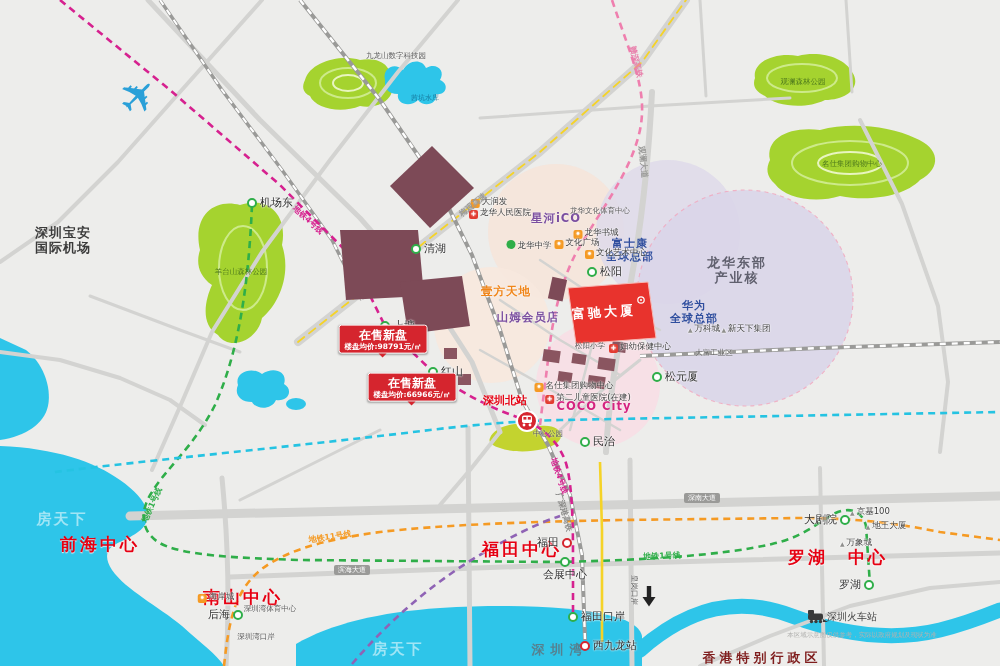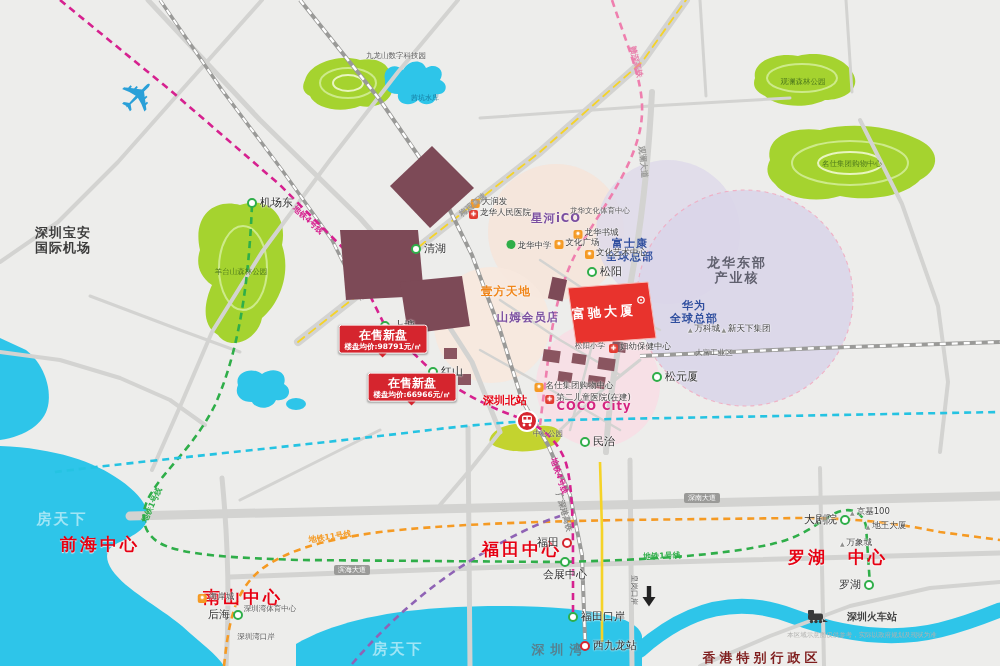--- a/index.html
+++ b/index.html
@@ -11,21 +11,21 @@
   .lbl b{font-weight:inherit;}
   .city{font-size:17px;font-weight:800;color:#e60012;letter-spacing:3px;white-space:nowrap;text-shadow:0 1px 1px rgba(255,255,255,.9);}
   .corp{font-size:11px;font-weight:800;color:#2f4e9e;letter-spacing:1px;}
   .zone{font-size:13px;font-weight:800;color:#60606e;letter-spacing:2px;}
   .airport-label{font-size:13px;font-weight:800;color:#3a3a3a;letter-spacing:1px;}
   .hk{font-size:13px;font-weight:800;color:#7f1d1d;letter-spacing:4px;white-space:nowrap;}
   .water{font-size:13px;font-weight:700;color:#56808f;letter-spacing:6px;white-space:nowrap;}
   .mall{font-size:11.5px;font-weight:800;letter-spacing:1px;white-space:nowrap;text-shadow:0 0 2px #fff;}
   .building{font-size:13px;font-weight:800;color:#fff;letter-spacing:3px;white-space:nowrap;}
   .poi{font-size:8.5px;color:#3f3f3f;white-space:nowrap;text-shadow:0 0 2px #fff,0 0 2px #fff;}
-  .poi-bold{font-size:10px;font-weight:700;color:#3f3f3f;white-space:nowrap;margin-left:20px;}
+  .poi-bold{font-size:10px;font-weight:400;color:#3f3f3f;white-space:nowrap;}
   .red-bold{font-size:11px;font-weight:800;color:#e60012;white-space:nowrap;text-shadow:0 0 2px #fff;}
   .tiny{font-size:7.5px;color:#5a5a5a;white-space:nowrap;text-shadow:0 0 2px #fff;}
   .tiny2{font-size:7px;color:#16789c;white-space:nowrap;}
   .park{font-size:7.5px;color:#4f7a1c;white-space:nowrap;}
   .line{font-size:8px;font-weight:700;white-space:nowrap;}
   .plate{font-size:7px;color:#fff;background:#9a9a98;border-radius:2px;padding:1px 4px;white-space:nowrap;}
   .wm{font-size:15px;font-weight:800;color:rgba(255,255,255,.55);letter-spacing:2px;white-space:nowrap;}
   .disc{font-size:6.5px;color:#b2b2b0;white-space:nowrap;}
   .stn{position:absolute;width:8px;height:8px;border:2.4px solid #2fae49;background:#fff;border-radius:50%;transform:translate(-50%,-50%);box-sizing:border-box;width:10px;height:10px;}
   .stn-red{border-color:#d5252e;}

